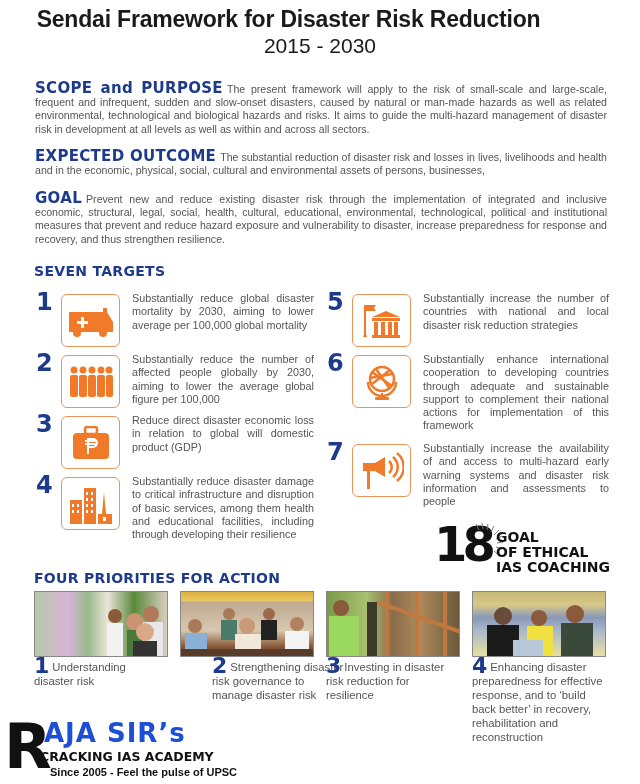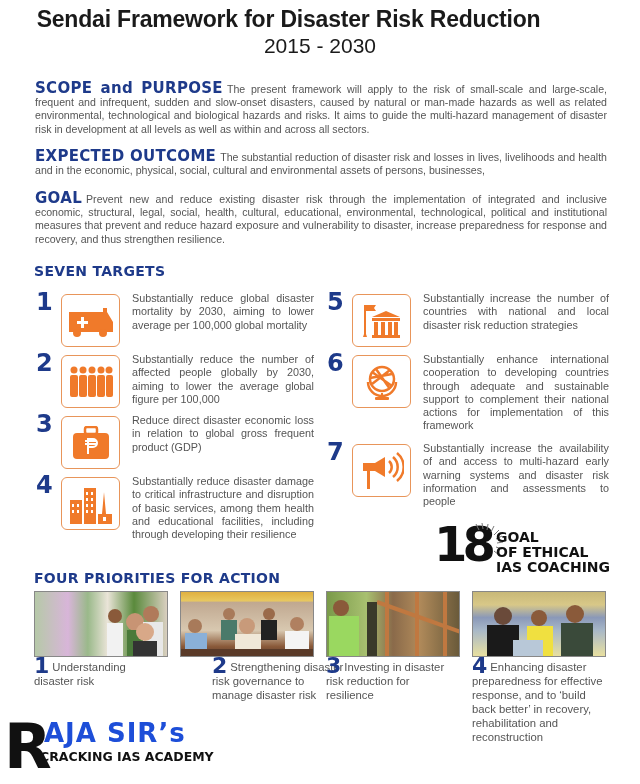--- a/index.html
+++ b/index.html
@@ -81,21 +81,21 @@
 
 <div class="target" style="left:36px; top:412px; width:280px; height:62px;">
   <div class="num">3</div>
   <div class="icon">
     <svg width="40" height="34" viewBox="0 0 40 34">
         <rect x="14" y="1" width="12" height="7" rx="2" fill="none" stroke="#f07a2a" stroke-width="2.5"></rect>
         <rect x="2" y="7" width="36" height="26" rx="4" fill="#f07a2a"></rect>
         <path d="M17 12 v16 M17 13 h5 a4 4 0 0 1 0 8 h-5 M14 15 h12 M14 18 h12" stroke="#fff" stroke-width="2" fill="none"></path>
       </svg>
   </div>
-  <div class="txt" style="width:182px;">Reduce direct disaster economic loss in relation to global gross frequent product (GDP)</div>
+  <div class="txt" style="width:182px;">Reduce direct disaster economic loss in relation to global will domestic product (GDP)</div>
 </div>
 
 <div class="target" style="left:36px; top:473px; width:280px; height:90px;">
   <div class="num">4</div>
   <div class="icon">
     <svg width="46" height="40" viewBox="0 0 46 40">
         <g fill="#f07a2a">
           <rect x="2" y="16" width="12" height="24"></rect>
           <rect x="16" y="4" width="12" height="36"></rect>
           <rect x="30" y="30" width="14" height="10"></rect>
@@ -263,13 +263,14 @@
   <span class="pn">3</span><span>Investing in disaster risk reduction for resilience</span>
 </div>
 <div class="prio" style="left:472px; width:134px;">
   <span class="pn">4</span><span>Enhancing disaster preparedness for effective response, and to ‘build back better’ in recovery, rehabilitation and reconstruction</span>
 </div>
 
 <div class="logo">
   <div class="r">R</div>
   <div class="aja">AJA SIR’s</div>
   <div class="sub1">CRACKING IAS ACADEMY</div>
+  <div class="sub2">Since 2005 - Feel the pulse of UPSC</div>
 </div>
 
 </body></html>

